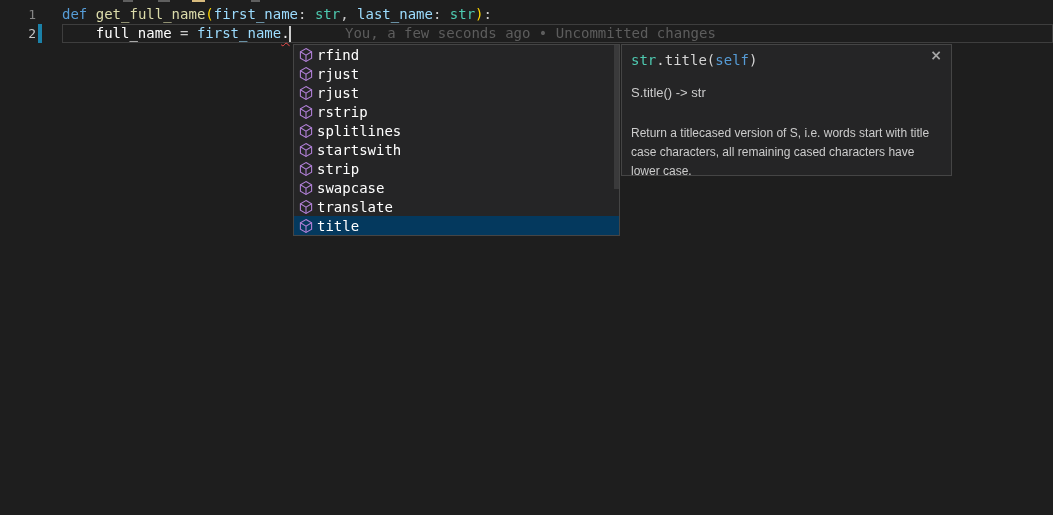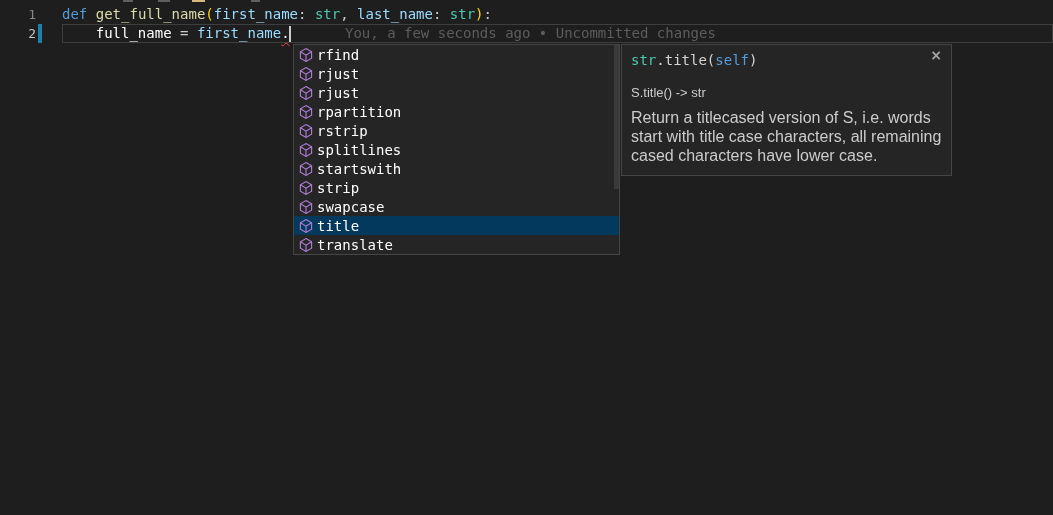--- a/index.html
+++ b/index.html
@@ -94,23 +94,23 @@
   .docs-signature {
     font-family: "DejaVu Sans Mono", monospace;
     font-size: 14px; line-height: 19px; white-space: pre; color: #d4d4d4;
   }
   .docs-summary {
     margin-top: 14px;
     font-family: "Liberation Sans", "DejaVu Sans", sans-serif;
     font-size: 13px; line-height: 18px; color: #cccccc;
   }
   .docs-description {
-    margin-top: 6px;
+    margin-top: 22px;
     font-family: "Liberation Sans", "DejaVu Sans", sans-serif;
-    font-size: 16px; line-height: 19px; color: #cccccc;
+    font-size: 12px; line-height: 19px; color: #cccccc;
     width: 313px;
   }
   .docs-close {
     position: absolute; top: 2px; right: 9px;
     font-family: "DejaVu Sans", sans-serif;
     font-size: 14px; font-weight: bold; color: #a6a6a6;
     line-height: 16px; cursor: default;
   }
 </style>
 </head>
@@ -161,29 +161,20 @@
   <div class="suggest-row">
     <span class="method-icon">
       <svg width="16" height="16" viewBox="0 0 16 16">
         <path d="M8 1.6 L13.6 4.8 V11.2 L8 14.4 L2.4 11.2 V4.8 Z" fill="none" stroke="#b180d7" stroke-width="1.1"></path>
         <path d="M2.4 4.8 L8 8.1 L13.6 4.8 M8 8.1 V14.4" fill="none" stroke="#b180d7" stroke-width="1.1"></path>
       </svg>
     </span>
     <span class="suggest-label">rjust</span>
   </div>
 
-  <div class="suggest-row">
-    <span class="method-icon">
-      <svg width="16" height="16" viewBox="0 0 16 16">
-        <path d="M8 1.6 L13.6 4.8 V11.2 L8 14.4 L2.4 11.2 V4.8 Z" fill="none" stroke="#b180d7" stroke-width="1.1"></path>
-        <path d="M2.4 4.8 L8 8.1 L13.6 4.8 M8 8.1 V14.4" fill="none" stroke="#b180d7" stroke-width="1.1"></path>
-      </svg>
-    </span>
-    <span class="suggest-label">rpartition</span>
-  </div>
 
 
   <div class="suggest-row">
     <span class="method-icon">
       <svg width="16" height="16" viewBox="0 0 16 16">
         <path d="M8 1.6 L13.6 4.8 V11.2 L8 14.4 L2.4 11.2 V4.8 Z" fill="none" stroke="#b180d7" stroke-width="1.1"></path>
         <path d="M2.4 4.8 L8 8.1 L13.6 4.8 M8 8.1 V14.4" fill="none" stroke="#b180d7" stroke-width="1.1"></path>
       </svg>
     </span>
     <span class="suggest-label">rstrip</span>
@@ -222,38 +213,38 @@
   <div class="suggest-row">
     <span class="method-icon">
       <svg width="16" height="16" viewBox="0 0 16 16">
         <path d="M8 1.6 L13.6 4.8 V11.2 L8 14.4 L2.4 11.2 V4.8 Z" fill="none" stroke="#b180d7" stroke-width="1.1"></path>
         <path d="M2.4 4.8 L8 8.1 L13.6 4.8 M8 8.1 V14.4" fill="none" stroke="#b180d7" stroke-width="1.1"></path>
       </svg>
     </span>
     <span class="suggest-label">swapcase</span>
   </div>
 
+  <div class="suggest-row">
+    <span class="method-icon">
+      <svg width="16" height="16" viewBox="0 0 16 16">
+        <path d="M8 1.6 L13.6 4.8 V11.2 L8 14.4 L2.4 11.2 V4.8 Z" fill="none" stroke="#b180d7" stroke-width="1.1"></path>
+        <path d="M2.4 4.8 L8 8.1 L13.6 4.8 M8 8.1 V14.4" fill="none" stroke="#b180d7" stroke-width="1.1"></path>
+      </svg>
+    </span>
+    <span class="suggest-label">translate</span>
+  </div>
+
   <div class="suggest-row selected">
     <span class="method-icon">
       <svg width="16" height="16" viewBox="0 0 16 16">
         <path d="M8 1.6 L13.6 4.8 V11.2 L8 14.4 L2.4 11.2 V4.8 Z" fill="none" stroke="#b180d7" stroke-width="1.1"></path>
         <path d="M2.4 4.8 L8 8.1 L13.6 4.8 M8 8.1 V14.4" fill="none" stroke="#b180d7" stroke-width="1.1"></path>
       </svg>
     </span>
     <span class="suggest-label">title</span>
-  </div>
-
-  <div class="suggest-row">
-    <span class="method-icon">
-      <svg width="16" height="16" viewBox="0 0 16 16">
-        <path d="M8 1.6 L13.6 4.8 V11.2 L8 14.4 L2.4 11.2 V4.8 Z" fill="none" stroke="#b180d7" stroke-width="1.1"></path>
-        <path d="M2.4 4.8 L8 8.1 L13.6 4.8 M8 8.1 V14.4" fill="none" stroke="#b180d7" stroke-width="1.1"></path>
-      </svg>
-    </span>
-    <span class="suggest-label">translate</span>
   </div>
 </div>
   <div class="suggest-scrollbar"></div>
 </div>
 
 <div class="docs-panel">
   <div class="docs-signature"><span style="color: rgb(78, 201, 176);">str</span><span style="color: rgb(212, 212, 212);">.title(</span><span style="color: rgb(86, 156, 214);">self</span><span style="color: rgb(212, 212, 212);">)</span></div>
   <div class="docs-summary">S.title() -&gt; str</div>
   <div class="docs-description">Return a titlecased version of S, i.e. words start with title case characters, all remaining cased characters have lower case.</div>
   <div class="docs-close">×</div>

